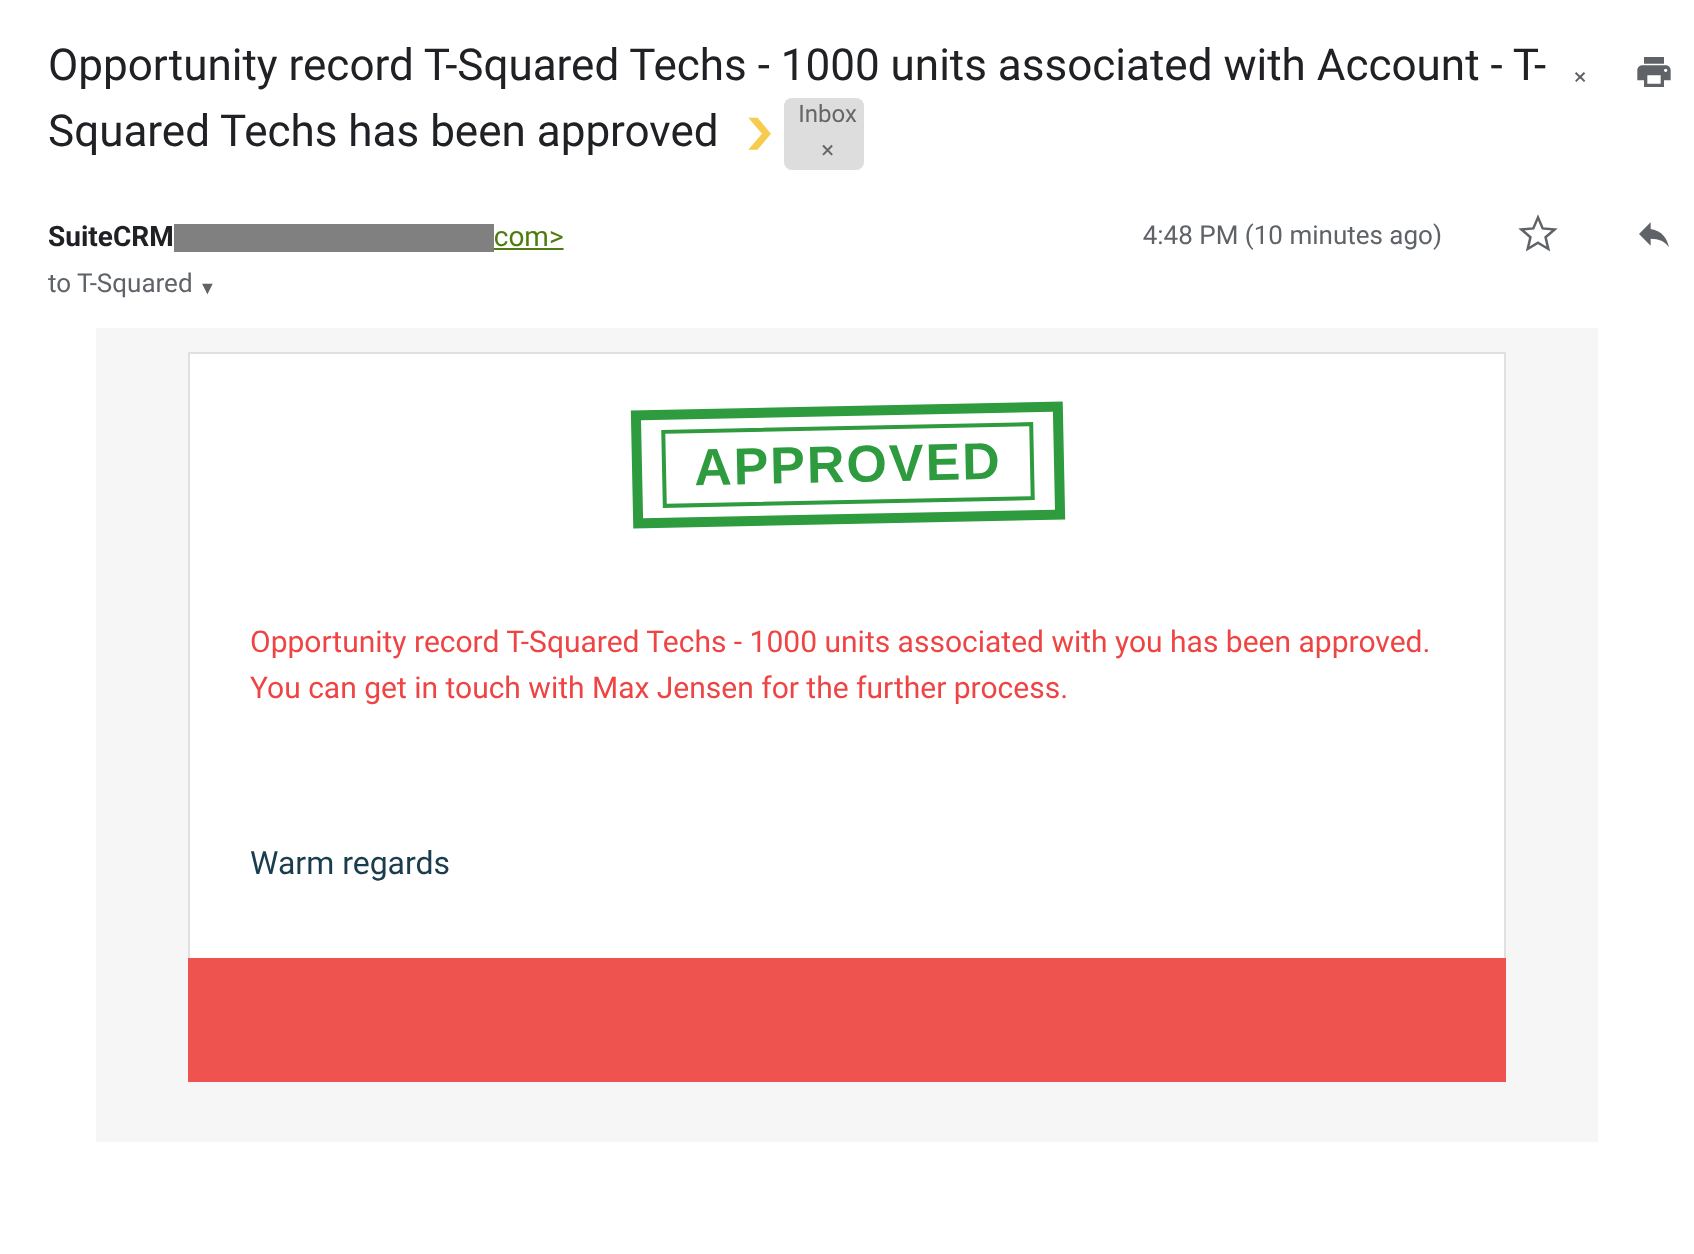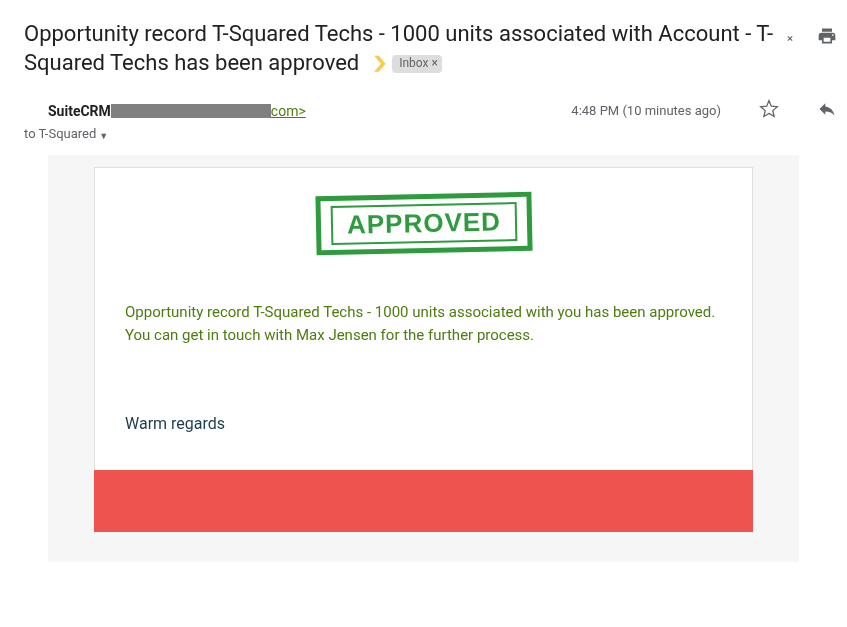--- a/index.html
+++ b/index.html
@@ -39,20 +39,21 @@
     }
     .inbox-label {
       background: #dddddd;
       color: #666;
       font-size: 12px;
       padding: 1px 4px 1px 7px;
       border-radius: 4px;
       display: inline-flex;
       align-items: center;
       gap: 3px;
+      flex-direction: column;
     }
     .inbox-label .x {
       font-size: 12px;
       color: #666;
       cursor: pointer;
     }
     .header-actions {
       display: flex;
       align-items: center;
       gap: 22px;
@@ -71,21 +72,21 @@
       cursor: pointer;
     }
     .print-icon svg { width: 20px; height: 20px; fill: #5f6368; }
     .sender-bar {
       display: flex;
       justify-content: space-between;
       align-items: center;
       padding: 14px 10px 2px 24px;
     }
     .sender-left { display: flex; align-items: center; }
-    .sender-name { font-size: 14px; font-weight: 700; color: #202124; margin-left: 24px; }
+    .sender-name { font-size: 14px; font-weight: 700; color: #202124; }
     .sender-redacted {
       display: inline-block;
       background: #808080;
       width: 160px;
       height: 14px;
       vertical-align: middle;
     }
     .sender-domain { font-size: 14px; color: #4d7c0f; text-decoration: underline; }
     .sender-right {
       display: flex;
@@ -137,21 +138,21 @@
       color: #2e9b3f;
       letter-spacing: 1px;
     }
     .card-content {
       padding: 34px 30px 34px 30px;
       color: #333;
       font-size: 15px;
       line-height: 1.55;
     }
     .greeting { font-weight: 700; color: #222; margin-bottom: 32px; }
-    .body-text { margin-bottom: 64px; color: #4d7c0f; }
+    .body-text { margin-bottom: 64px; color: #ef4444; }
     .signoff { color: #1a3c4e; font-size: 16px; margin-top: 31px; }
     .card-footer {
       background: #ef5350;
       height: 62px;
       margin: 0 -1px -1px -1px;
     }
   </style>
 </head>
 <body>
 

